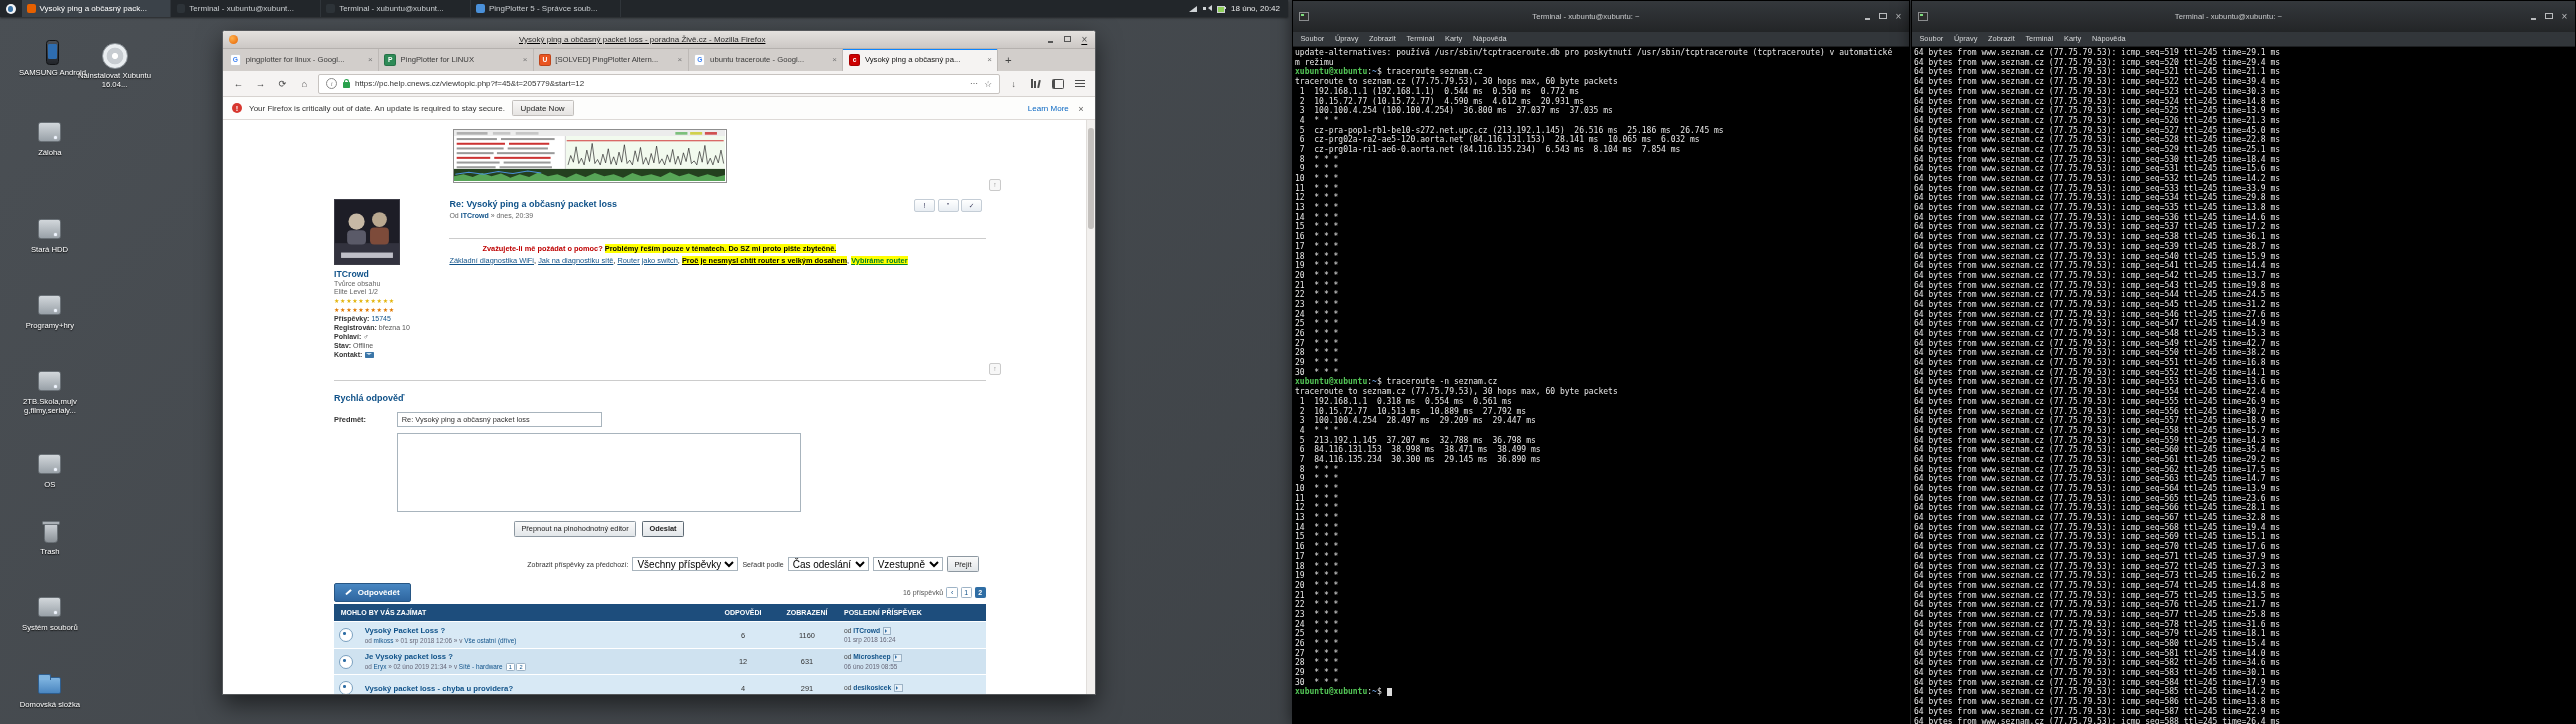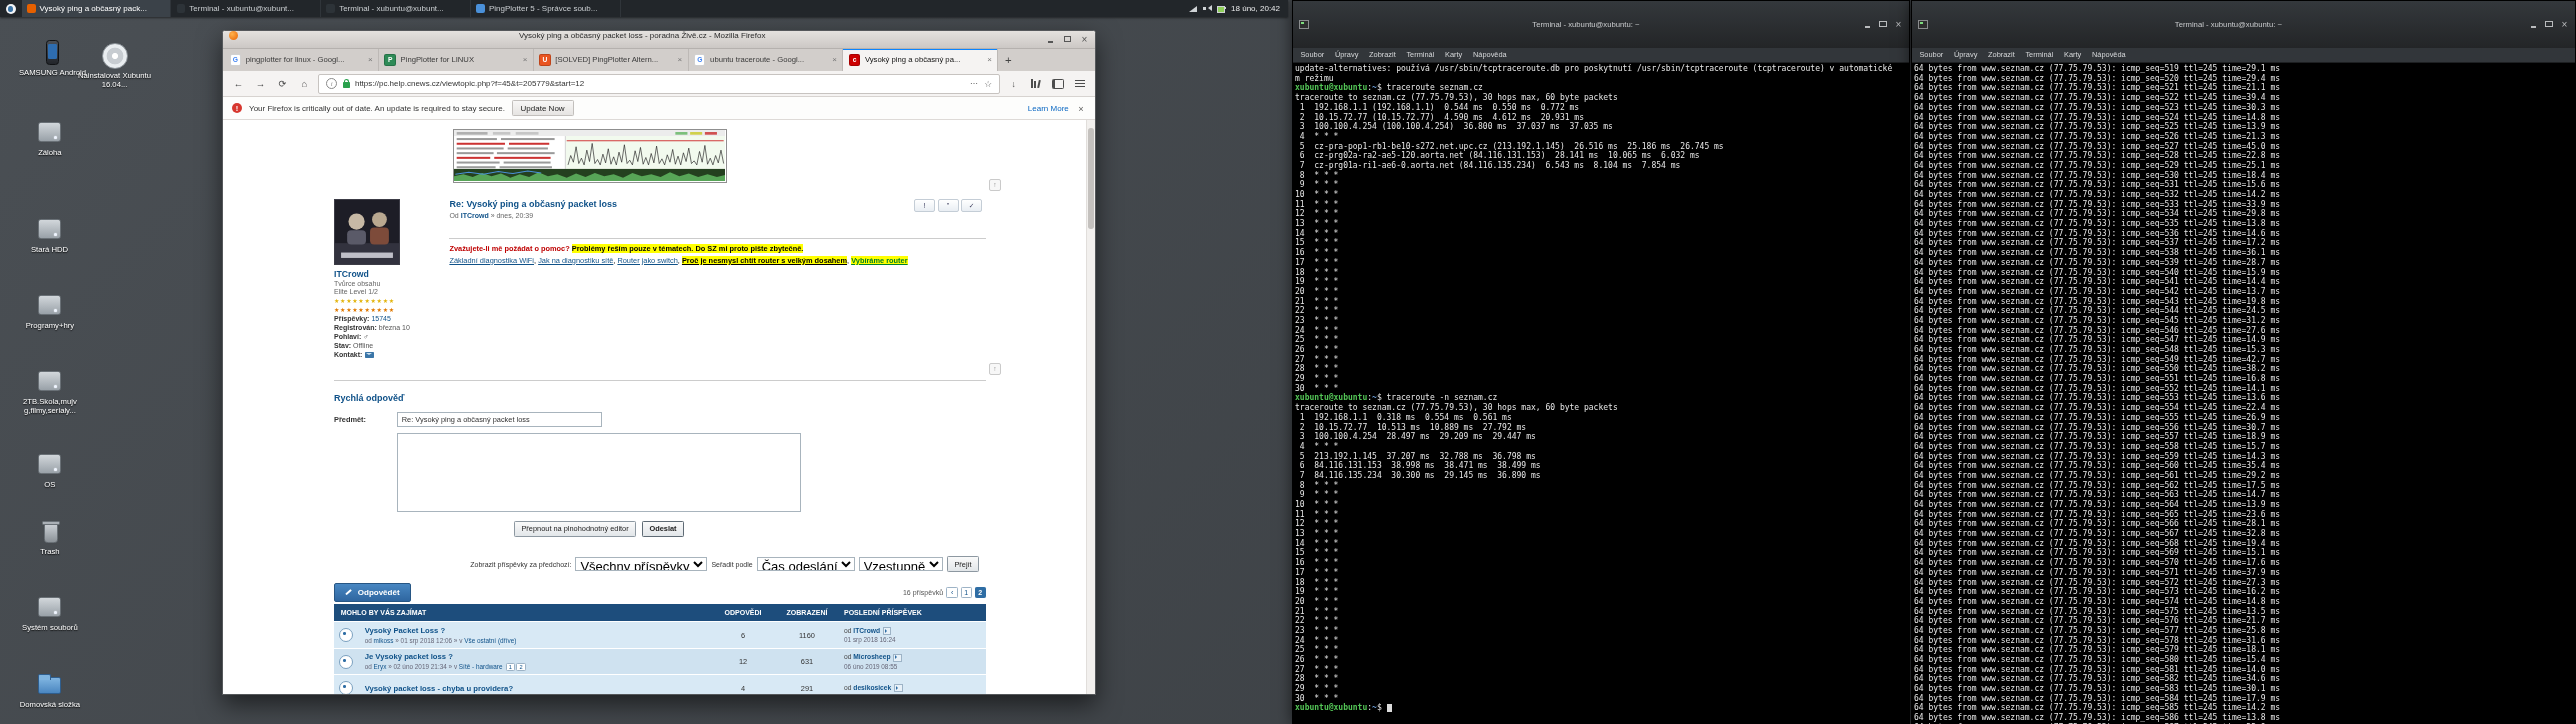--- a/index.html
+++ b/index.html
@@ -31,21 +31,21 @@
   .dart.phone::before{content:"";position:absolute;left:8.7px;right:8.7px;top:1.3px;bottom:1.3px;background:linear-gradient(#4a4f56,#22252a);border:0.7px solid #101214;border-radius:3.4px;}
   .dart.phone::after{content:"";position:absolute;left:11.4px;right:11.4px;top:4.7px;bottom:6.7px;background:#2e6db0;border-radius:1.3px;}
   .dart.disc::before{content:"";position:absolute;left:3.4px;top:1.3px;width:24px;height:24px;border-radius:50%;border:0.7px solid #8d949a;background:radial-gradient(circle,#ffffff 0 2.7px,#c7ccd1 3.4px 8px,#e9edf0 8.7px 12px);}
   .dart.trash::before{content:"";position:absolute;left:9.4px;top:6px;width:12px;height:17.4px;background:linear-gradient(#c9ced3,#8b9298);border:0.7px solid #697076;border-radius:1.3px 1.3px 3.4px 3.4px;}
   .dart.trash::after{content:"";position:absolute;left:7.4px;top:2.7px;width:16px;height:2.7px;background:#aab0b6;border:0.7px solid #697076;border-radius:1.3px;}
   .dart.folder::before{content:"";position:absolute;left:4px;top:6px;right:4px;bottom:4px;background:linear-gradient(#80b5e1,#4a86c0);border:0.7px solid #2f5e8e;border-radius:2px;}
   .dart.folder::after{content:"";position:absolute;left:4px;top:3.4px;width:10.7px;height:4.7px;background:#80b5e1;border:0.7px solid #2f5e8e;border-bottom:none;border-radius:2px 2px 0 0;}
 
   
   #ff{position:absolute;left:222px;top:29.5px;width:872px;height:663px;display:flex;flex-direction:column;background:#fff;border:0.7px solid #55585b;border-radius:2.7px 2.7px 0 0;box-shadow:0 9.4px 24px rgba(0,0,0,.55);z-index:20;}
-  .fft{height:17.4px;flex:none;background:linear-gradient(#e4e1de,#ccc8c5);border-bottom:0.7px solid #b5b1ae;display:flex;padding:0 6px;border-radius:2px 2px 0 0;gap:6px;}
+  .fft{height:17.4px;flex:none;background:linear-gradient(#e4e1de,#ccc8c5);border-bottom:0.7px solid #b5b1ae;display:flex;align-items:center;padding:0 6px;border-radius:2px 2px 0 0;gap:6px;text-decoration:underline;}
   .ffappico{width:9.4px;height:9.4px;border-radius:50%;background:radial-gradient(circle at 35% 35%,#ffb24d,#e66000);flex:none;}
   .fft .t{flex:1;text-align:center;font-size:8px;color:#2b2b2b;white-space:nowrap;overflow:hidden;}
   .wbtns{display:flex;gap:7.4px;align-items:center;flex:none;}
   .wb{width:9.4px;height:9.4px;display:flex;align-items:center;justify-content:center;}
   .wb.min::before{content:"";width:5.4px;height:1.3px;background:#565656;margin-top:5.4px;}
   .wb.max::before{content:"";width:5.4px;height:4px;border:1.3px solid #565656;}
   .wb.close{color:#565656;font-size:10px;line-height:9.4px;}
 
   .fftabs{height:22px;flex:none;background:#d2cecb;display:flex;align-items:stretch;padding-left:1.3px;}
   .tab{width:143px;display:flex;align-items:center;gap:4.7px;padding:0 5.4px;font-size:7.7px;color:#3a3a3a;border-right:0.7px solid #bdb9b6;position:relative;overflow:hidden;}
@@ -103,38 +103,38 @@
   .envico::before{content:"";position:absolute;left:0.7px;top:0.7px;border:3.7px solid transparent;border-top:2.7px solid #cfe3f3;}
 
   .postcol{flex:1;position:relative;padding-left:5.4px;}
   .ptitle{color:#105289;font-size:9px;font-weight:bold;padding-right:60px;}
   .pbyline{font-size:7px;color:#666;margin-top:2.7px;}
   .pbyline a{color:#105289;font-weight:bold;text-decoration:none;}
   .ptools{position:absolute;right:4px;top:0;display:flex;gap:2.7px;}
   .ptool{min-width:13.4px;height:11.4px;border:0.7px solid #c4cdd6;border-radius:2px;background:linear-gradient(#ffffff,#e9eef3);color:#335;font-size:6.7px;display:flex;align-items:center;justify-content:center;padding:0 2.7px;}
   .pbody{font-size:8px;color:#333;margin-top:10px;line-height:1.5;max-width:540px;}
   .psig{margin-top:19px;border-top:0.7px solid #ccc;padding-top:4.7px;font-size:7.4px;line-height:1.55;max-width:547px;}
-  .sig-lead{color:#bf0000;font-weight:bold;}
+  .sig-lead{color:#bf0000;font-weight:bold;margin-left:33px;}
   .sig-hlspan{background:#ffff00;font-weight:bold;color:#000;}
   .sig-link{color:#105289;text-decoration:underline;}
   .sig-hl{background:#ffff00;color:#000;font-weight:bold;text-decoration:underline;}
   .sig-hl-green{background:#ffff00;color:#00802b;font-weight:bold;text-decoration:underline;}
 
   .qr{position:absolute;left:0;top:260px;width:100%;border-top:0.7px solid #ccc;padding-top:12px;}
   .qrh{color:#105289;font-size:9px;font-weight:bold;}
   .qrrow{margin-top:8.7px;display:flex;align-items:center;gap:5.4px;font-size:7.4px;color:#333;}
   .qrrow label{font-weight:bold;width:58px;}
   .subj{width:196px;height:13.4px;border:0.7px solid #a8b4bd;font-size:7.4px;padding:0 3.4px;color:#333;font-family:inherit;}
   .qrtext{margin-top:6px;margin-left:63px;width:404px;height:79px;border:0.7px solid #a8b4bd;resize:none;box-sizing:border-box;}
   .qrbtns{margin-left:63px;width:404px;margin-top:6.7px;display:flex;justify-content:center;gap:5.4px;}
   .fbtn{border:0.7px solid #8d98a1;background:linear-gradient(#fafafa,#e2e6e9);font-size:7.4px;padding:2.7px 6.7px;border-radius:1.3px;color:#222;font-family:inherit;}
   .fbtn.primary{font-weight:bold;border-color:#5f6b75;}
 
   .optrow{position:absolute;left:0;top:436px;width:100%;display:flex;justify-content:flex-end;align-items:center;gap:4px;font-size:7px;color:#333;box-sizing:border-box;padding-right:6.7px;}
-  .optrow select{font-size:13px;border:0.7px solid #a8b4bd;background:#fff;height:13.4px;font-family:inherit;}
+  .optrow select{font-size:10px;border:0.7px solid #a8b4bd;background:#fff;height:13.4px;font-family:inherit;}
 
   .replyrow{position:absolute;left:0;top:463px;width:100%;display:flex;align-items:center;}
   .replybtn{background:linear-gradient(#4887c2,#2f66a0);color:#fff;font-size:8px;font-weight:bold;padding:4px 10px;border-radius:2px;display:flex;align-items:center;gap:5.4px;border:0.7px solid #275684;}
   .pencil{width:7.4px;height:2px;background:#fff;transform:rotate(-40deg);border-radius:0.7px;}
   .pagerwrap{margin-left:auto;display:flex;align-items:center;gap:3.4px;font-size:7px;color:#555;}
   .chip{min-width:11.4px;height:11.4px;border:0.7px solid #9db3c6;color:#105289;font-size:7px;display:inline-flex;align-items:center;justify-content:center;border-radius:1.3px;background:#fff;padding:0 2px;box-sizing:border-box;}
   .chip.active{background:#2e6da4;border-color:#2e6da4;color:#fff;font-weight:bold;}
 
   .reltable{position:absolute;left:0;top:484px;width:100%;font-size:7.4px;}
   .relhead{background:#1d4d7c;color:#fff;height:17.4px;display:flex;align-items:center;font-weight:bold;font-size:7px;}
@@ -155,21 +155,21 @@
   .rlast a{color:#105289;font-weight:bold;text-decoration:none;}
   .rdate{margin-top:1.3px;color:#667;font-size:6.4px;}
   .goic{display:inline-block;width:6.7px;height:6px;background:#e8f1f8;border:0.7px solid #9db3c6;margin-left:2.7px;vertical-align:middle;position:relative;}
   .goic::after{content:"";position:absolute;left:1.3px;top:0.7px;border:2px solid transparent;border-left:2.7px solid #2e6da4;}
   .mchip{display:inline-block;min-width:7.4px;border:0.7px solid #9db3c6;color:#105289;font-size:5.7px;text-align:center;border-radius:1.3px;margin-left:1.3px;background:#fff;}
 
   
   .term{position:absolute;top:0;height:725px;display:flex;flex-direction:column;border:0.7px solid #000;box-sizing:border-box;box-shadow:0 0 14.8px rgba(0,0,0,.6);z-index:10;}
   #term1{left:1292px;width:618px;}
   #term2{left:1911px;width:665px;}
-  .ttitle{height:14.8px;flex:none;background:linear-gradient(#34383c,#232527);color:#c8cacc;font-size:7.7px;display:flex;align-items:center;padding:16px 6px;gap:5.4px;}
+  .ttitle{height:14.8px;flex:none;background:linear-gradient(#34383c,#232527);color:#c8cacc;font-size:7.7px;display:flex;align-items:center;padding:8px 6px;gap:5.4px;}
   .ttitle .tt{flex:1;text-align:center;white-space:nowrap;overflow:hidden;}
   .tappico{width:8px;height:6.7px;background:#2d2d2d;border:0.7px solid #8a8c8e;flex:none;position:relative;}
   .tappico::after{content:"";position:absolute;left:1.3px;top:1.3px;width:2.7px;height:1.3px;background:#7ddc7d;}
   .twb{display:flex;gap:6px;flex:none;}
   .twb .wb.min::before{background:#b9bbbd;}
   .twb .wb.max::before{border-color:#b9bbbd;}
   .twb .wb.close{color:#b9bbbd;}
   .tmenu{height:14px;flex:none;background:#32363a;color:#d6d8da;font-size:7.4px;display:flex;align-items:center;gap:10.7px;padding:0 7.4px;border-bottom:0.7px solid #1d1f21;}
   .tbody{flex:1;background:#000;color:#e8e8e8;font-family:"DejaVu Sans Mono",monospace;font-size:8px;line-height:9.7px;padding:1.3px 2px;overflow:hidden;}
   .tline{height:9.7px;white-space:pre;overflow:hidden;}

